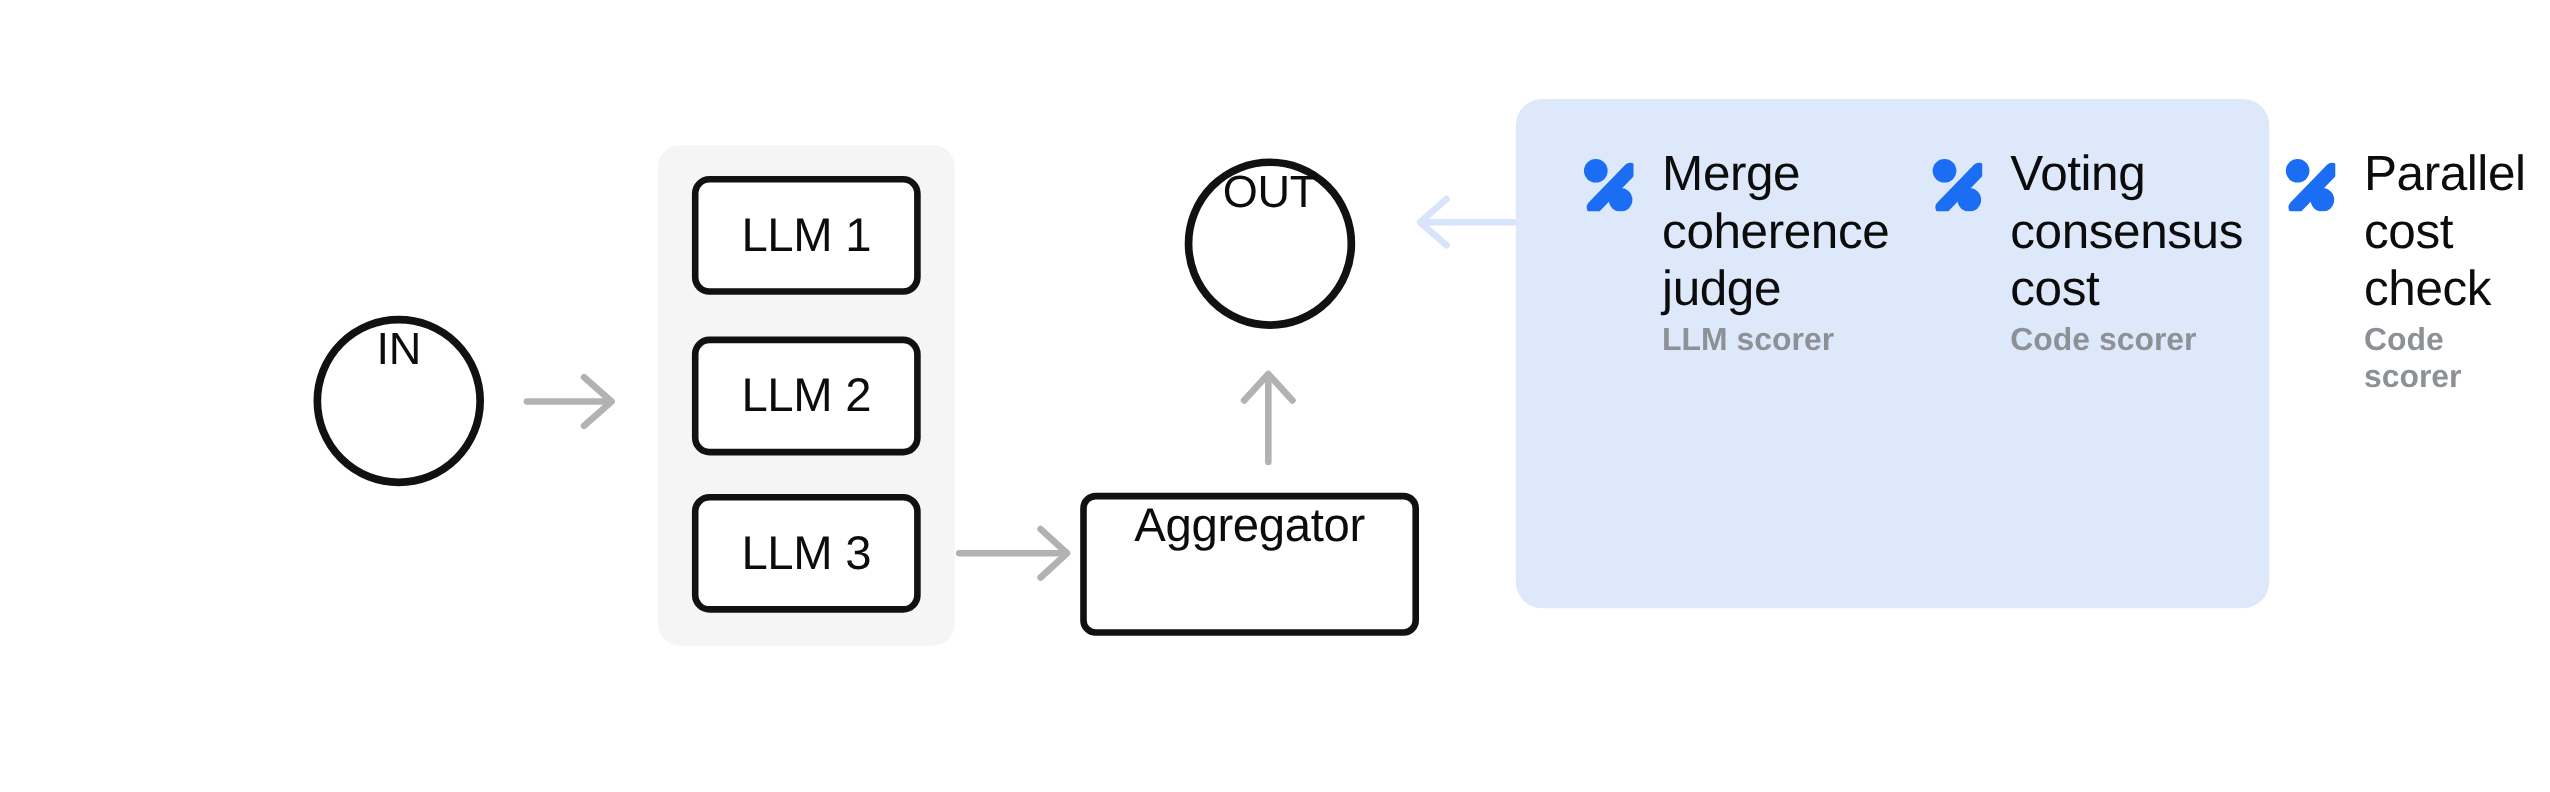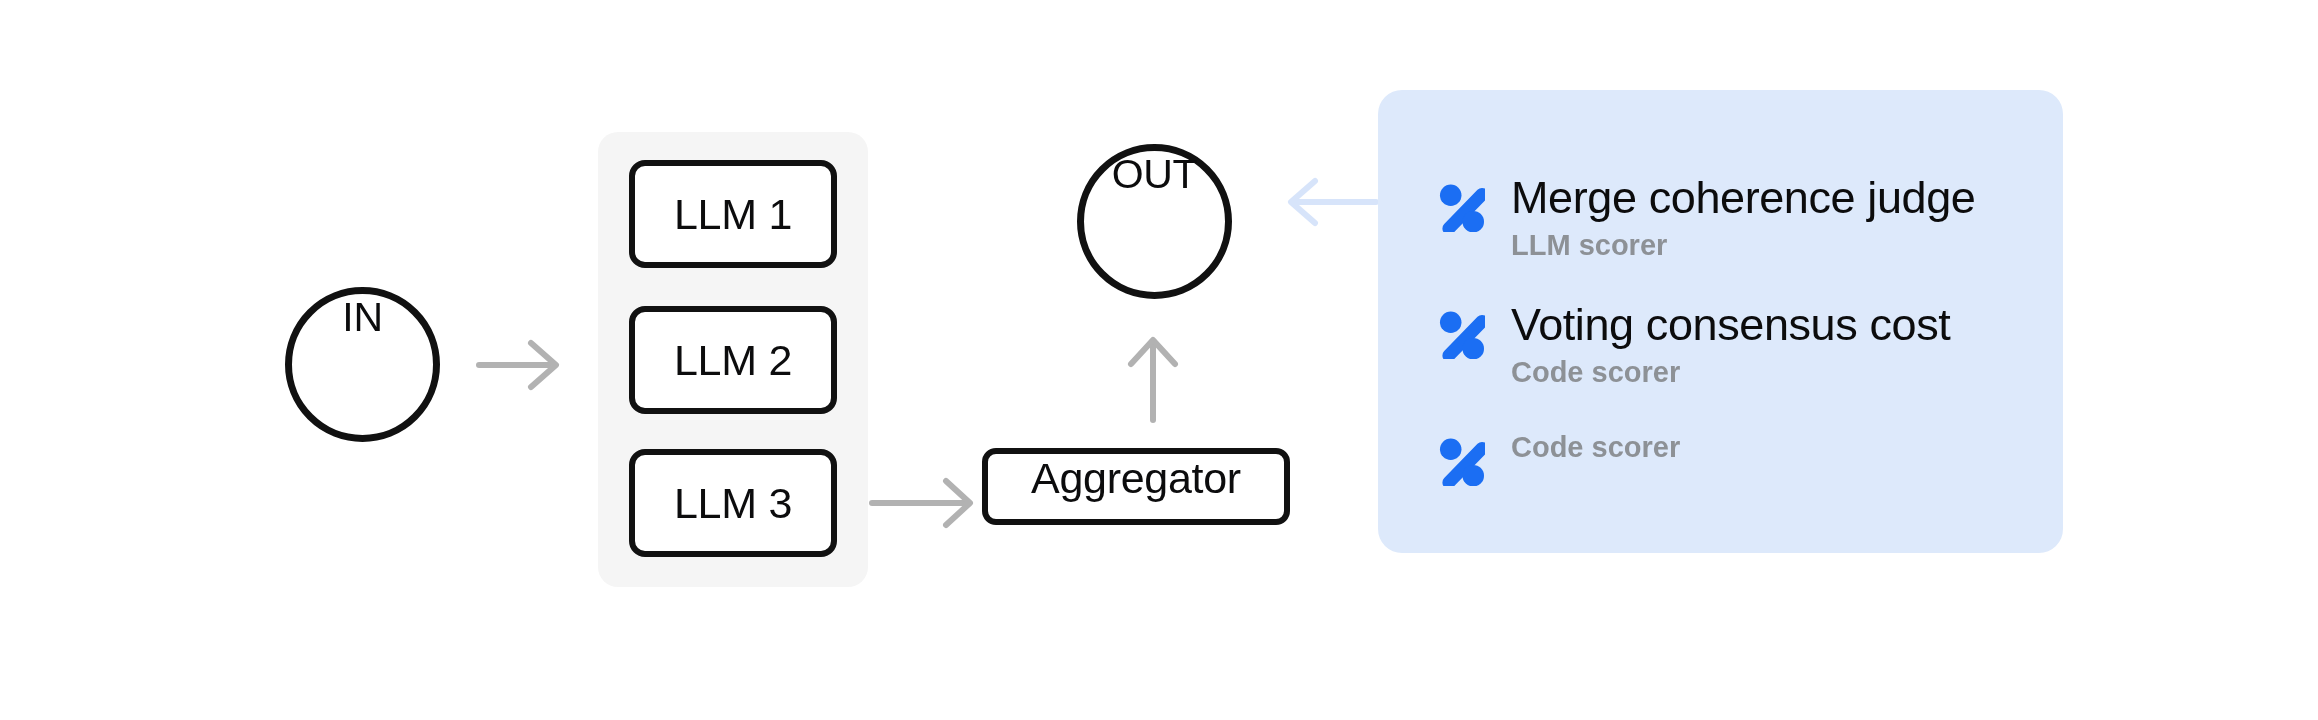--- a/index.html
+++ b/index.html
@@ -71,35 +71,34 @@
     font-weight: 500;
     letter-spacing: -0.3px;
     color: var(--title-text, #0c0c0d);
   }
   .llm-box.b1 { top: 28px; }
   .llm-box.b2 { top: 174px; }
   .llm-box.b3 { top: 317px; }
 
   .node.aggregator {
     left: 982px; top: 448px;
-    width: 308px; height: 77px;
+    width: 308px; height: 130px;
     border-radius: 14px;
     font-size: 43px;
   }
 
   .scorer-panel {
     position: absolute;
     left: 1378px; top: 90px;
     width: 685px; height: 463px;
     box-sizing: border-box;
     background: var(--panel-blue, #dde9fb);
     border-radius: 24px;
-    padding: 82px 30px 0 60px;
-    display: flex;
-    flex-direction: column;
+    padding: 42px 30px 0 60px;
+    display: flex;
     gap: 37px;
   }
   .scorer-row {
     display: flex;
     align-items: flex-start;
     gap: 26px;
   }
   .scorer-icon-wrap {
     flex: 0 0 auto;
     margin-top: 10px;
@@ -202,18 +201,19 @@
 
     <div class="scorer-row">
       <span class="scorer-icon-wrap">
         <svg viewBox="0 0 48 50" width="47" height="50">
           <line class="bar" x1="11" y1="47" x2="45" y2="12" stroke-width="13" stroke-linecap="round"></line>
           <circle class="ink" cx="13" cy="13" r="11"></circle>
           <circle class="ink" cx="36" cy="40" r="11"></circle>
         </svg>
       </span>
       <div class="scorer-texts">
+        <div class="scorer-title">Parallel cost check</div>
         <div class="scorer-subtitle">Code scorer</div>
       </div>
     </div>
 
   </div>
 </div>
 
 </body></html>

